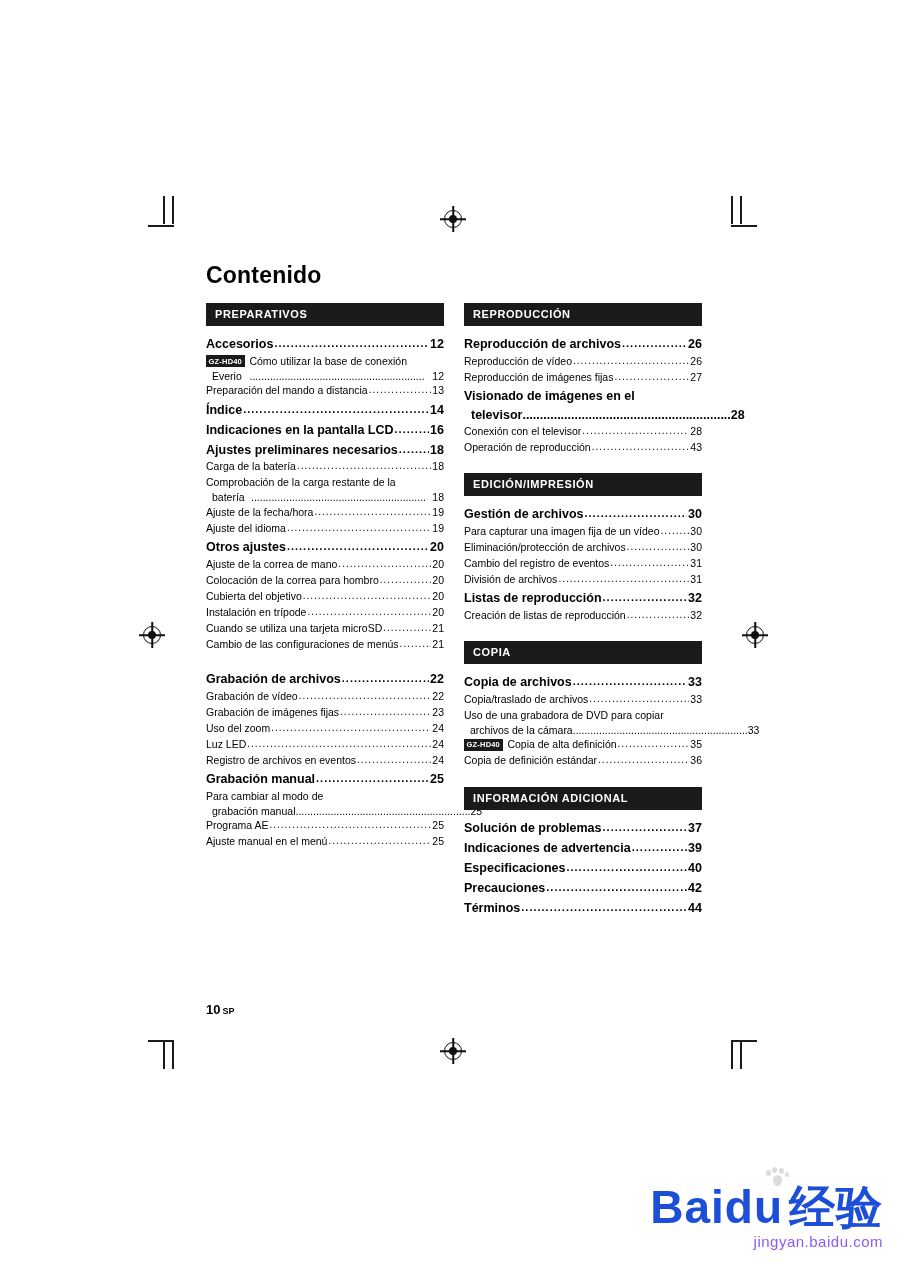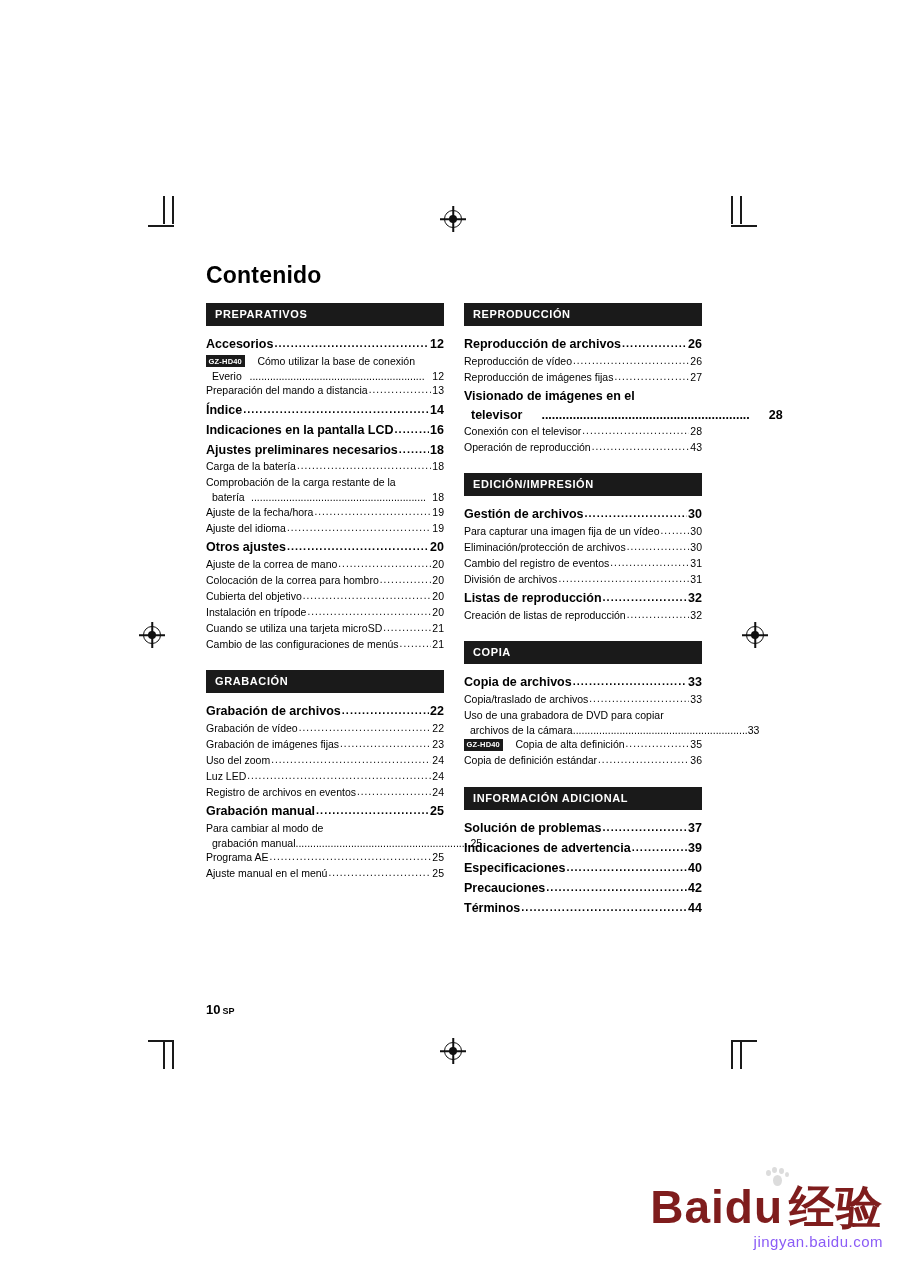--- a/index.html
+++ b/index.html
@@ -143,38 +143,37 @@
   .badge {
     display: inline-block;
     background: #1a1a1a;
     color: #fff;
     font-size: 7.5px;
     font-weight: bold;
     line-height: 9px;
     padding: 1.5px 2.5px;
     vertical-align: 1px;
     letter-spacing: 0.2px;
-    margin-right: 10px;
+    margin-right: 2px;
   }
 
   .wrapline {
     display: flex;
     align-items: baseline;
     font-size: 10.5px;
     line-height: 14.5px;
     white-space: nowrap;
     padding-left: 6px;
     justify-content: space-between;
   }
   .wrapline.b {
     font-size: 12.5px;
     font-weight: bold;
     line-height: 18px;
     padding-left: 7px;
-    gap: 19px;
   }
   .wrapline.b .pg { font-size: 12.5px; font-weight: bold; }
 
   .folio {
     position: absolute;
     left: 206px;
     top: 1002px;
     font-size: 13px;
     font-weight: bold;
   }
@@ -191,21 +190,21 @@
     bottom: 30px;
     text-align: right;
     color: #d8d8d8;
     user-select: none;
   }
   .wm .big {
     font-size: 46px;
     font-weight: bold;
     letter-spacing: 1px;
     line-height: 48px;
-    color: #7f1d1d;
+    color: #1d4ed8;
   }
   .wm .sub {
     font-size: 15px;
     color: #8b5cf6;
     letter-spacing: 0.5px;
     margin-top: 2px;
   }
   .wm .paw {
     position: absolute;
     right: 92px;
@@ -347,21 +346,20 @@
           <span class="dots">............................................................</span>
           <span class="pg">21</span>
         </div>
         <div class="entry lvl2">
           <span class="lbl">Cambio de las configuraciones de menús</span>
           <span class="dots">............................................................</span>
           <span class="pg">21</span>
         </div>
       </div>
       <div class="sect">
-        <div class="sect-head">GRABACIÓN</div>
         <div class="entry lvl1">
           <span class="lbl">Grabación de archivos</span>
           <span class="dots">............................................................</span>
           <span class="pg">22</span>
         </div>
         <div class="entry lvl2">
           <span class="lbl">Grabación de vídeo</span>
           <span class="dots">............................................................</span>
           <span class="pg">22</span>
         </div>

